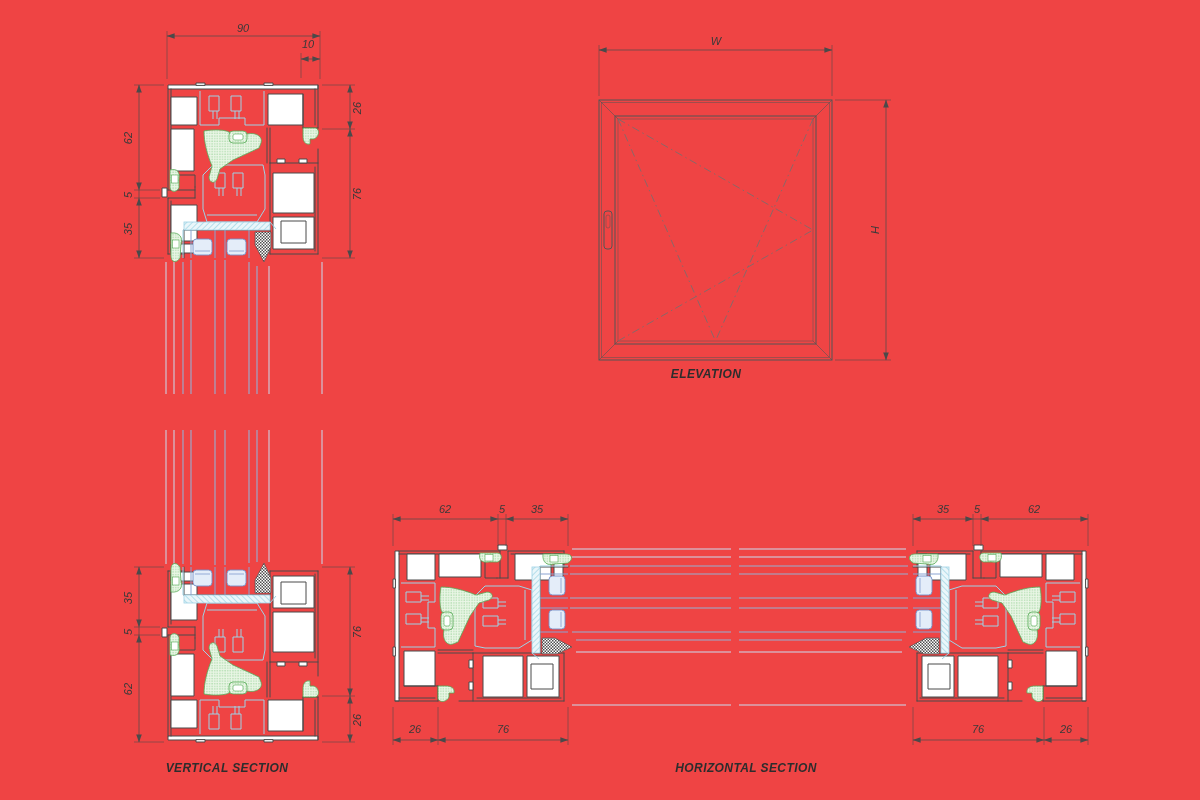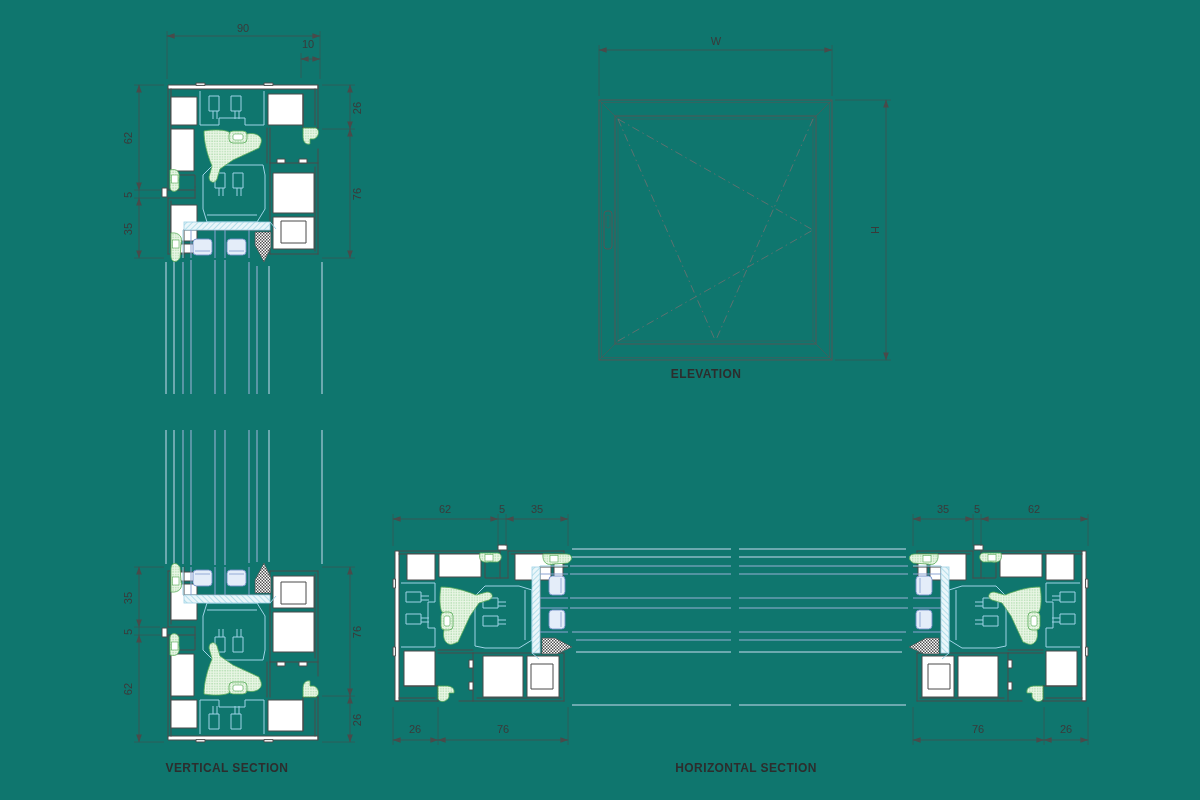--- a/index.html
+++ b/index.html
@@ -1,16 +1,16 @@
 <!DOCTYPE html>
 <html><head>
 <meta charset="utf-8">
 <style>
   html,body{margin:0;padding:0;background:#fff;}
-  .stage{width:1200px;height:800px;background:#0f766e;position:relative;overflow:hidden;}
+  .stage{width:1200px;height:800px;background:#ef4444;position:relative;overflow:hidden;font-style:italic;}
   svg{display:block;}
   
   .dk{stroke:#4a4a4a;fill:none;stroke-width:1;stroke-linejoin:round;stroke-linecap:round;}
   .dkf{stroke:#4a4a4a;fill:#ffffff;stroke-width:1;stroke-linejoin:round;}
   .cy{stroke:#9ed3e6;fill:none;stroke-width:1;stroke-linejoin:round;}
   .gn{stroke:#57ab57;fill:url(#stip);stroke-width:.8;stroke-linejoin:round;}
   .gnw{fill:#ffffff;stroke:#57ab57;stroke-width:.6;}
   .bl{stroke:#8aa3d2;fill:none;stroke-width:1;}
   .spc{fill:#e4edf9;stroke:#7490c8;stroke-width:.9;}
   .spl{stroke:#7490c8;stroke-width:.7;fill:none;}

